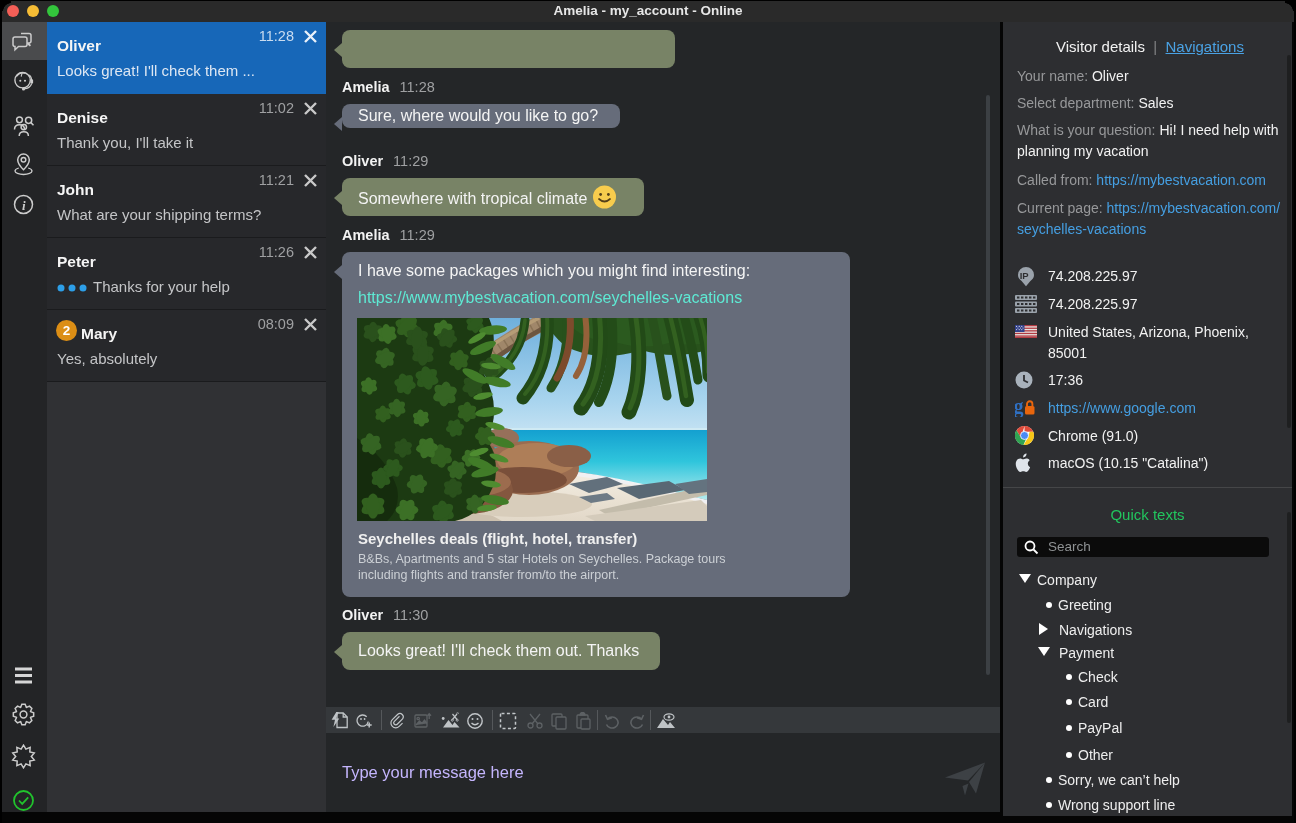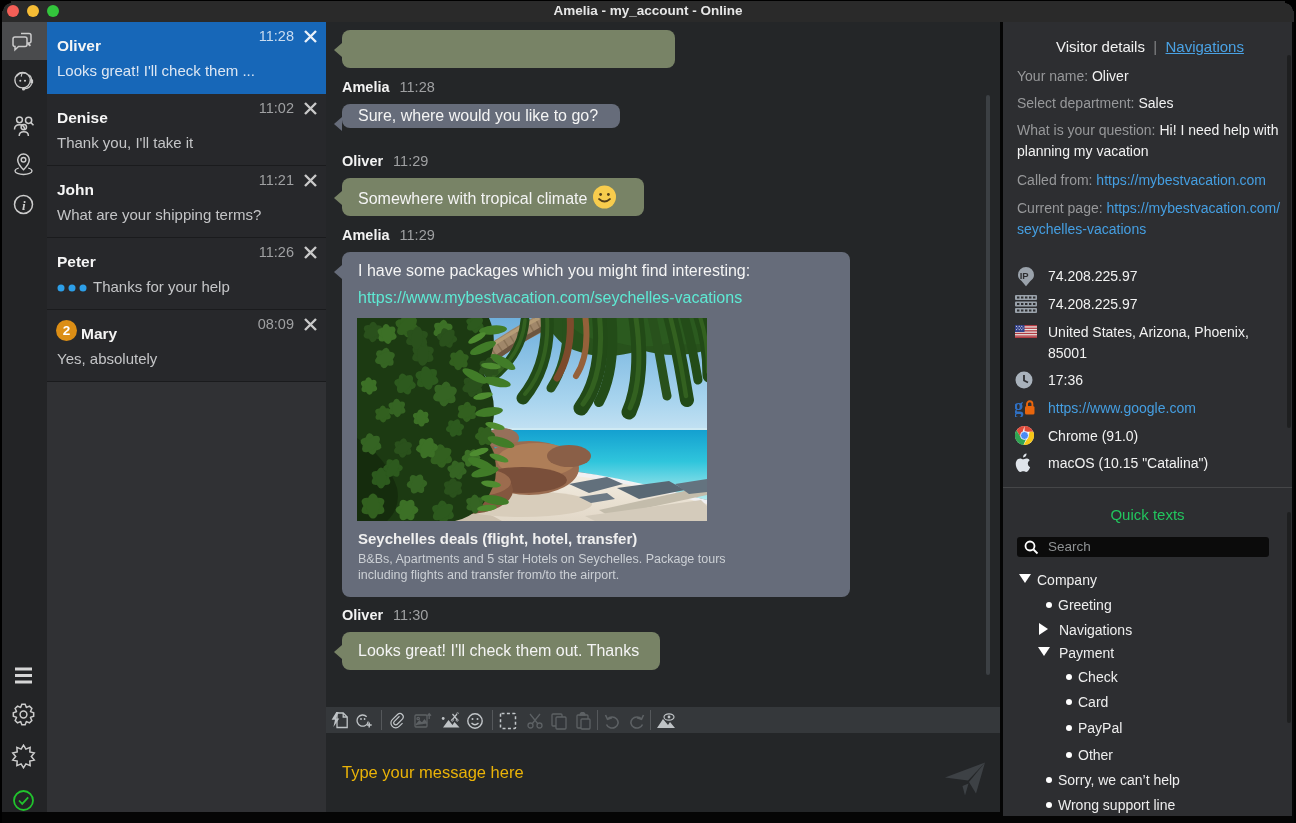--- a/index.html
+++ b/index.html
@@ -40,21 +40,21 @@
 .green .tail { border-right:8px solid #788366; }
 .gray  .tail { border-right:8px solid #666c7a; }
 .lbl { position:absolute; left:16px; font-size:14.5px; color:#9fa0a2; }
 .lbl b { color:#f2f2f2; font-weight:700; margin-right:10px; font-size:14.5px;}
 
 
 #toolbar { left:326px; top:707px; width:674px; height:26px; background:#35383b; }
 .tsep { top:3px; width:1px; height:20px; background:#55585b; }
 
 #inputarea { left:326px; top:733px; width:674px; height:79px; background:#242628; }
-#placeholder { left:16px; top:30px; font-size:16.5px; color:#eab308; }
+#placeholder { left:16px; top:30px; font-size:16.5px; color:#c4b5fd; }
 
 
 #panel { left:1003px; top:22px; width:289px; height:794px; background:#2d2e31; }
 .prow { position:absolute; left:14px; width:250px; font-size:14px; line-height:21px; color:#f2f2f2;}
 .plab { color:#97989a; }
 .plink { color:#459fe2; }
 .irow { position:absolute; left:45px; font-size:14px; line-height:21px; color:#f2f2f2; }
 .picon { position:absolute; left:12px; }
 #qt-title { left:0; width:289px; top:484px; text-align:center; font-size:15px; color:#22c55e;}
 #search { left:14px; top:515px; width:252px; height:20px; background:#0b0b0b; border-radius:3px; }

